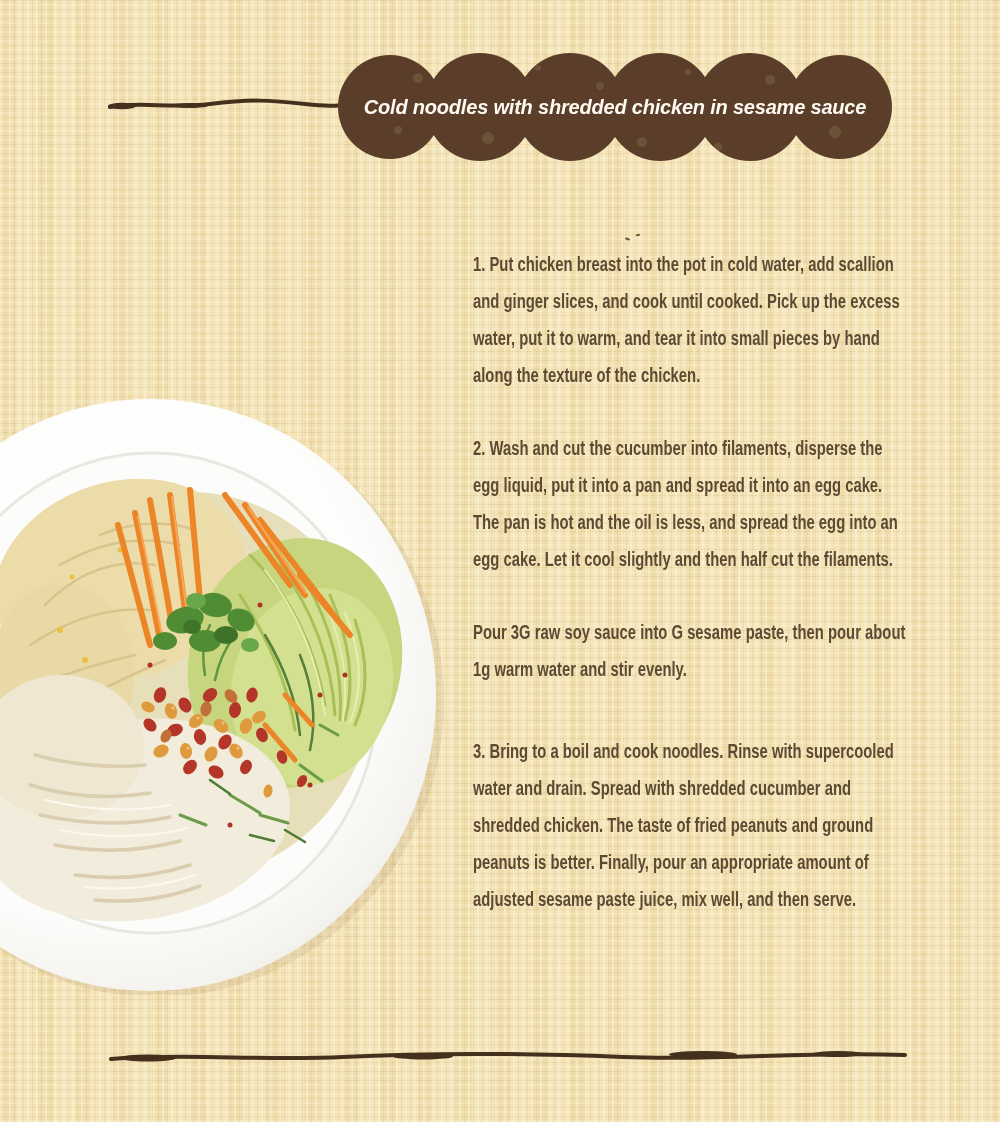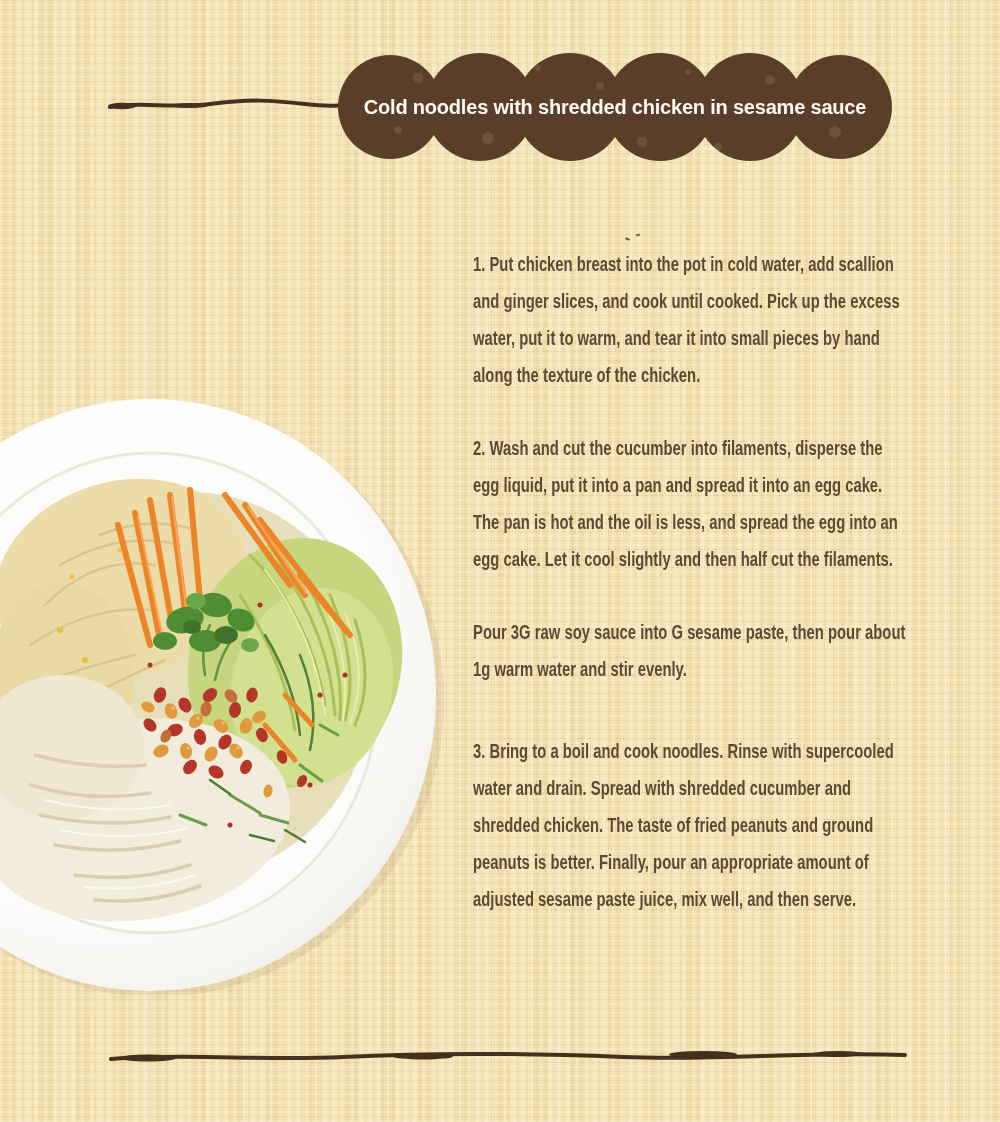--- a/index.html
+++ b/index.html
@@ -11,21 +11,21 @@
       repeating-linear-gradient(90deg, rgba(252,243,214,.50) 0 2px, rgba(0,0,0,0) 2px 5px, rgba(216,184,122,.26) 5px 6px, rgba(0,0,0,0) 6px 9px),
       repeating-linear-gradient(0deg, rgba(250,240,206,.38) 0 2px, rgba(0,0,0,0) 2px 5px, rgba(213,180,118,.28) 5px 6px, rgba(0,0,0,0) 6px 9px),
       repeating-linear-gradient(90deg, rgba(224,194,132,.14) 0 16px, rgba(255,249,228,.14) 16px 38px);
   }
   .topline{position:absolute;left:100px;top:90px;}
   .bottomline{position:absolute;left:103px;top:1042px;}
   .banner{position:absolute;left:338px;top:50px;width:554px;height:114px;}
   .banner svg{position:absolute;left:0;top:0;}
   .banner-title{
     position:absolute;inset:0;display:flex;align-items:center;justify-content:center;
-    color:#fdfaf2;font-size:20px;font-weight:bold;letter-spacing:-.2px;text-align:center;
+    color:#fdfaf2;font-size:20px;font-weight:bold;letter-spacing:-.2px;text-align:center;font-style:italic;
   }
   .photo{position:absolute;left:0;top:395px;width:470px;height:600px;}
   .steps{
     position:absolute;left:473px;top:246px;
     color:#5d4a33;font-size:19.5px;font-weight:bold;line-height:37px;
     white-space:nowrap;transform:scaleX(.76);transform-origin:0 0;
     letter-spacing:0;
   }
   .step{margin:0 0 36px 0;}
   .step:nth-child(3){margin-bottom:45px;}

